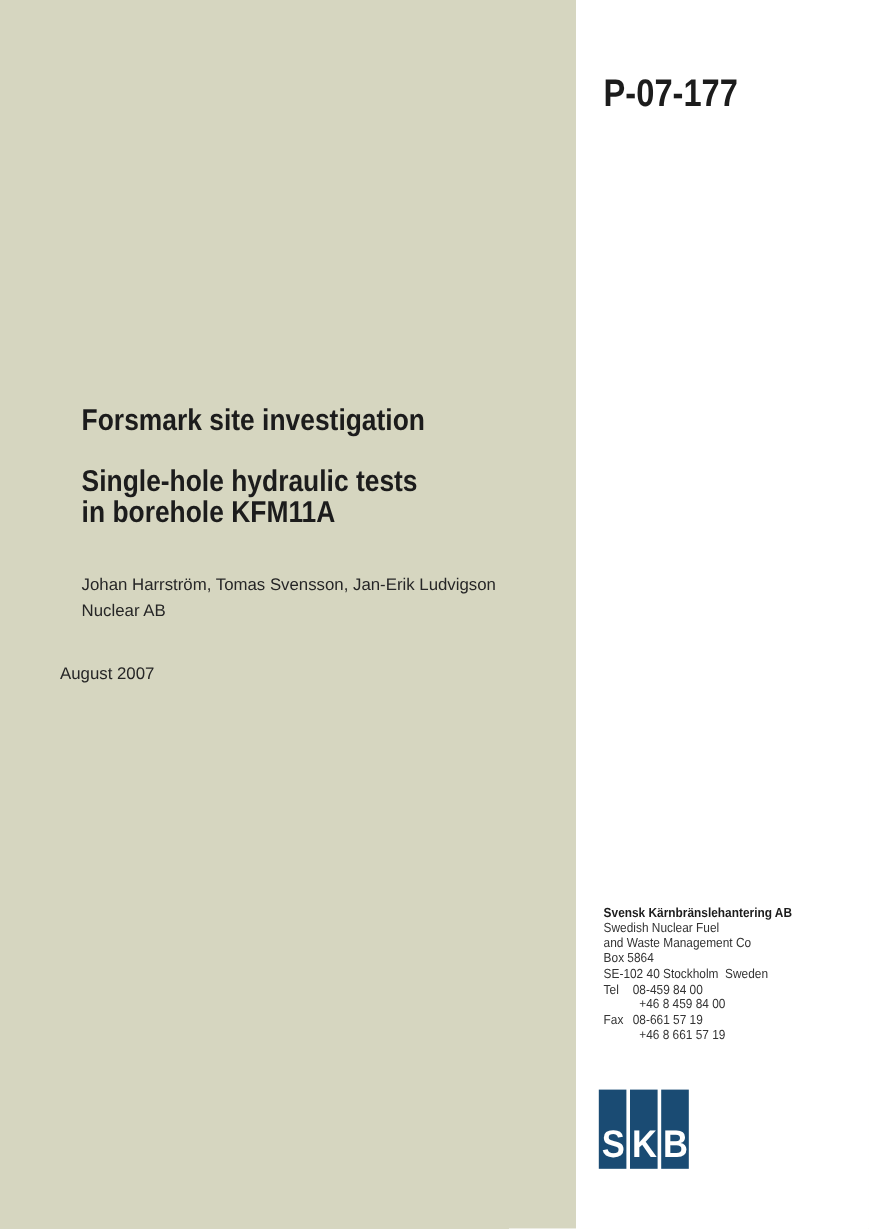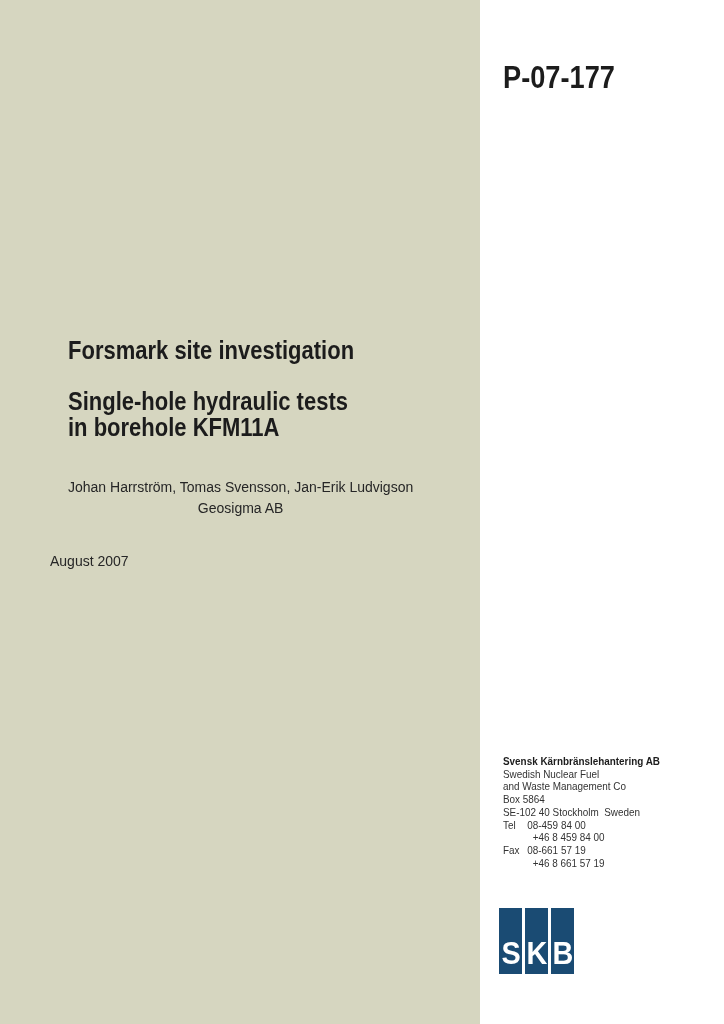--- a/index.html
+++ b/index.html
@@ -58,21 +58,20 @@
     white-space: nowrap;
   }
 
   .authors-block {
     position: absolute;
     left: 68px; top: 477px;
     font-size: 14px;
     color: #262626;
     line-height: 21px;
     white-space: nowrap;
-    text-align: center;
   }
 
   .date-line {
     position: absolute;
     left: 50px; top: 554px;
     font-size: 14px;
     color: #262626;
     line-height: 1;
     white-space: nowrap;
   }
@@ -127,21 +126,21 @@
 
   <div class="project-title">Forsmark site investigation</div>
 
   <div class="report-title">
     <div>Single-hole hydraulic tests</div>
     <div>in borehole KFM11A</div>
   </div>
 
   <div class="authors-block">
     <div>Johan Harrström, Tomas Svensson, Jan-Erik Ludvigson</div>
-    <div>Geosigma AB</div>
+    <div>Nuclear AB</div>
   </div>
 
   <div class="date-line">August 2007</div>
 
   <div class="publisher-block">
     <div class="line bold">Svensk Kärnbränslehantering AB</div>
     <div class="line">Swedish Nuclear Fuel</div>
     <div class="line">and Waste Management Co</div>
     <div class="line">Box 5864</div>
     <div class="line">SE-102 40 Stockholm  Sweden</div>

